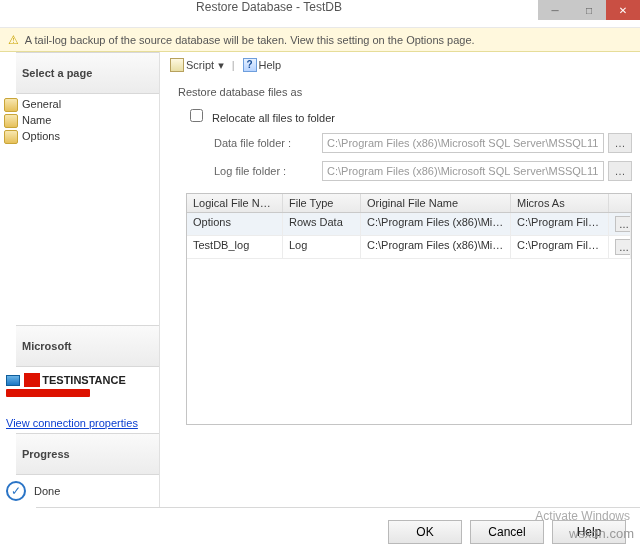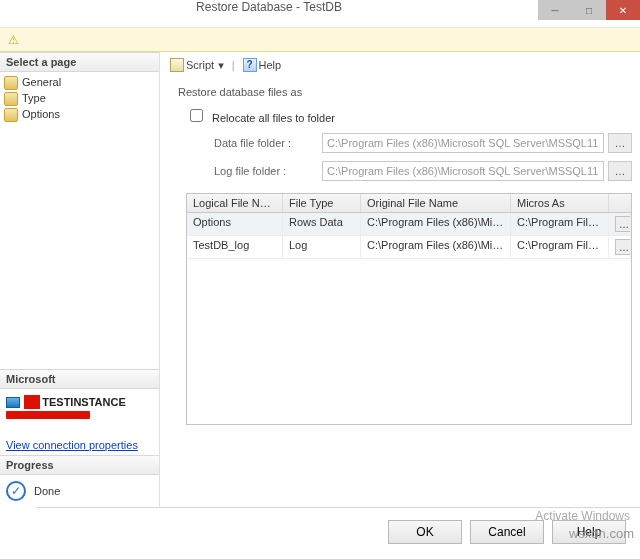--- a/index.html
+++ b/index.html
@@ -52,23 +52,24 @@
     width: 160px;
     border-right: 1px solid #e0e0e0;
     display: flex;
     flex-direction: column;
     background: #fff;
   }
   .side-section-hd {
     background: linear-gradient(#fafafa,#ececec);
     border-top: 1px solid #d8d8d8;
     border-bottom: 1px solid #d8d8d8;
-    padding: 3px 6px;
+    padding: 14px 6px;
     font-weight: 600;
     color: #444;
+    margin-left: 16px;
   }
   .side-list { padding: 2px 0; }
   .side-item {
     padding: 2px 6px 2px 22px;
     position: relative;
     cursor: default;
   }
   .side-item .ico {
     position: absolute; left: 4px; top: 2px;
     width: 14px; height: 14px;
@@ -162,34 +163,35 @@
   <div class="title">Restore Database - TestDB</div>
   <div class="win-btns">
     <div class="win-btn min">─</div>
     <div class="win-btn max">□</div>
     <div class="win-btn close">✕</div>
   </div>
 </div>
 
 <div class="infobar">
   <span class="warn-ico">⚠</span>
+  <span>A tail-log backup of the source database will be taken. View this setting on the Options page.</span>
 </div>
 
 <div class="main">
 
   <div class="sidebar">
     <div class="side-section-hd">Select a page</div>
     <div class="side-list">
       <div class="side-item">
         <span class="ico page-ico"></span>
         <span>General</span>
       </div>
       <div class="side-item">
         <span class="ico page-ico"></span>
-        <span>Type</span>
+        <span>Name</span>
       </div>
       <div class="side-item">
         <span class="ico page-ico"></span>
         <span>Options</span>
       </div>
     </div>
 
     <div class="spacer-flex"></div>
 
     <div class="side-section-hd">Microsoft</div>

